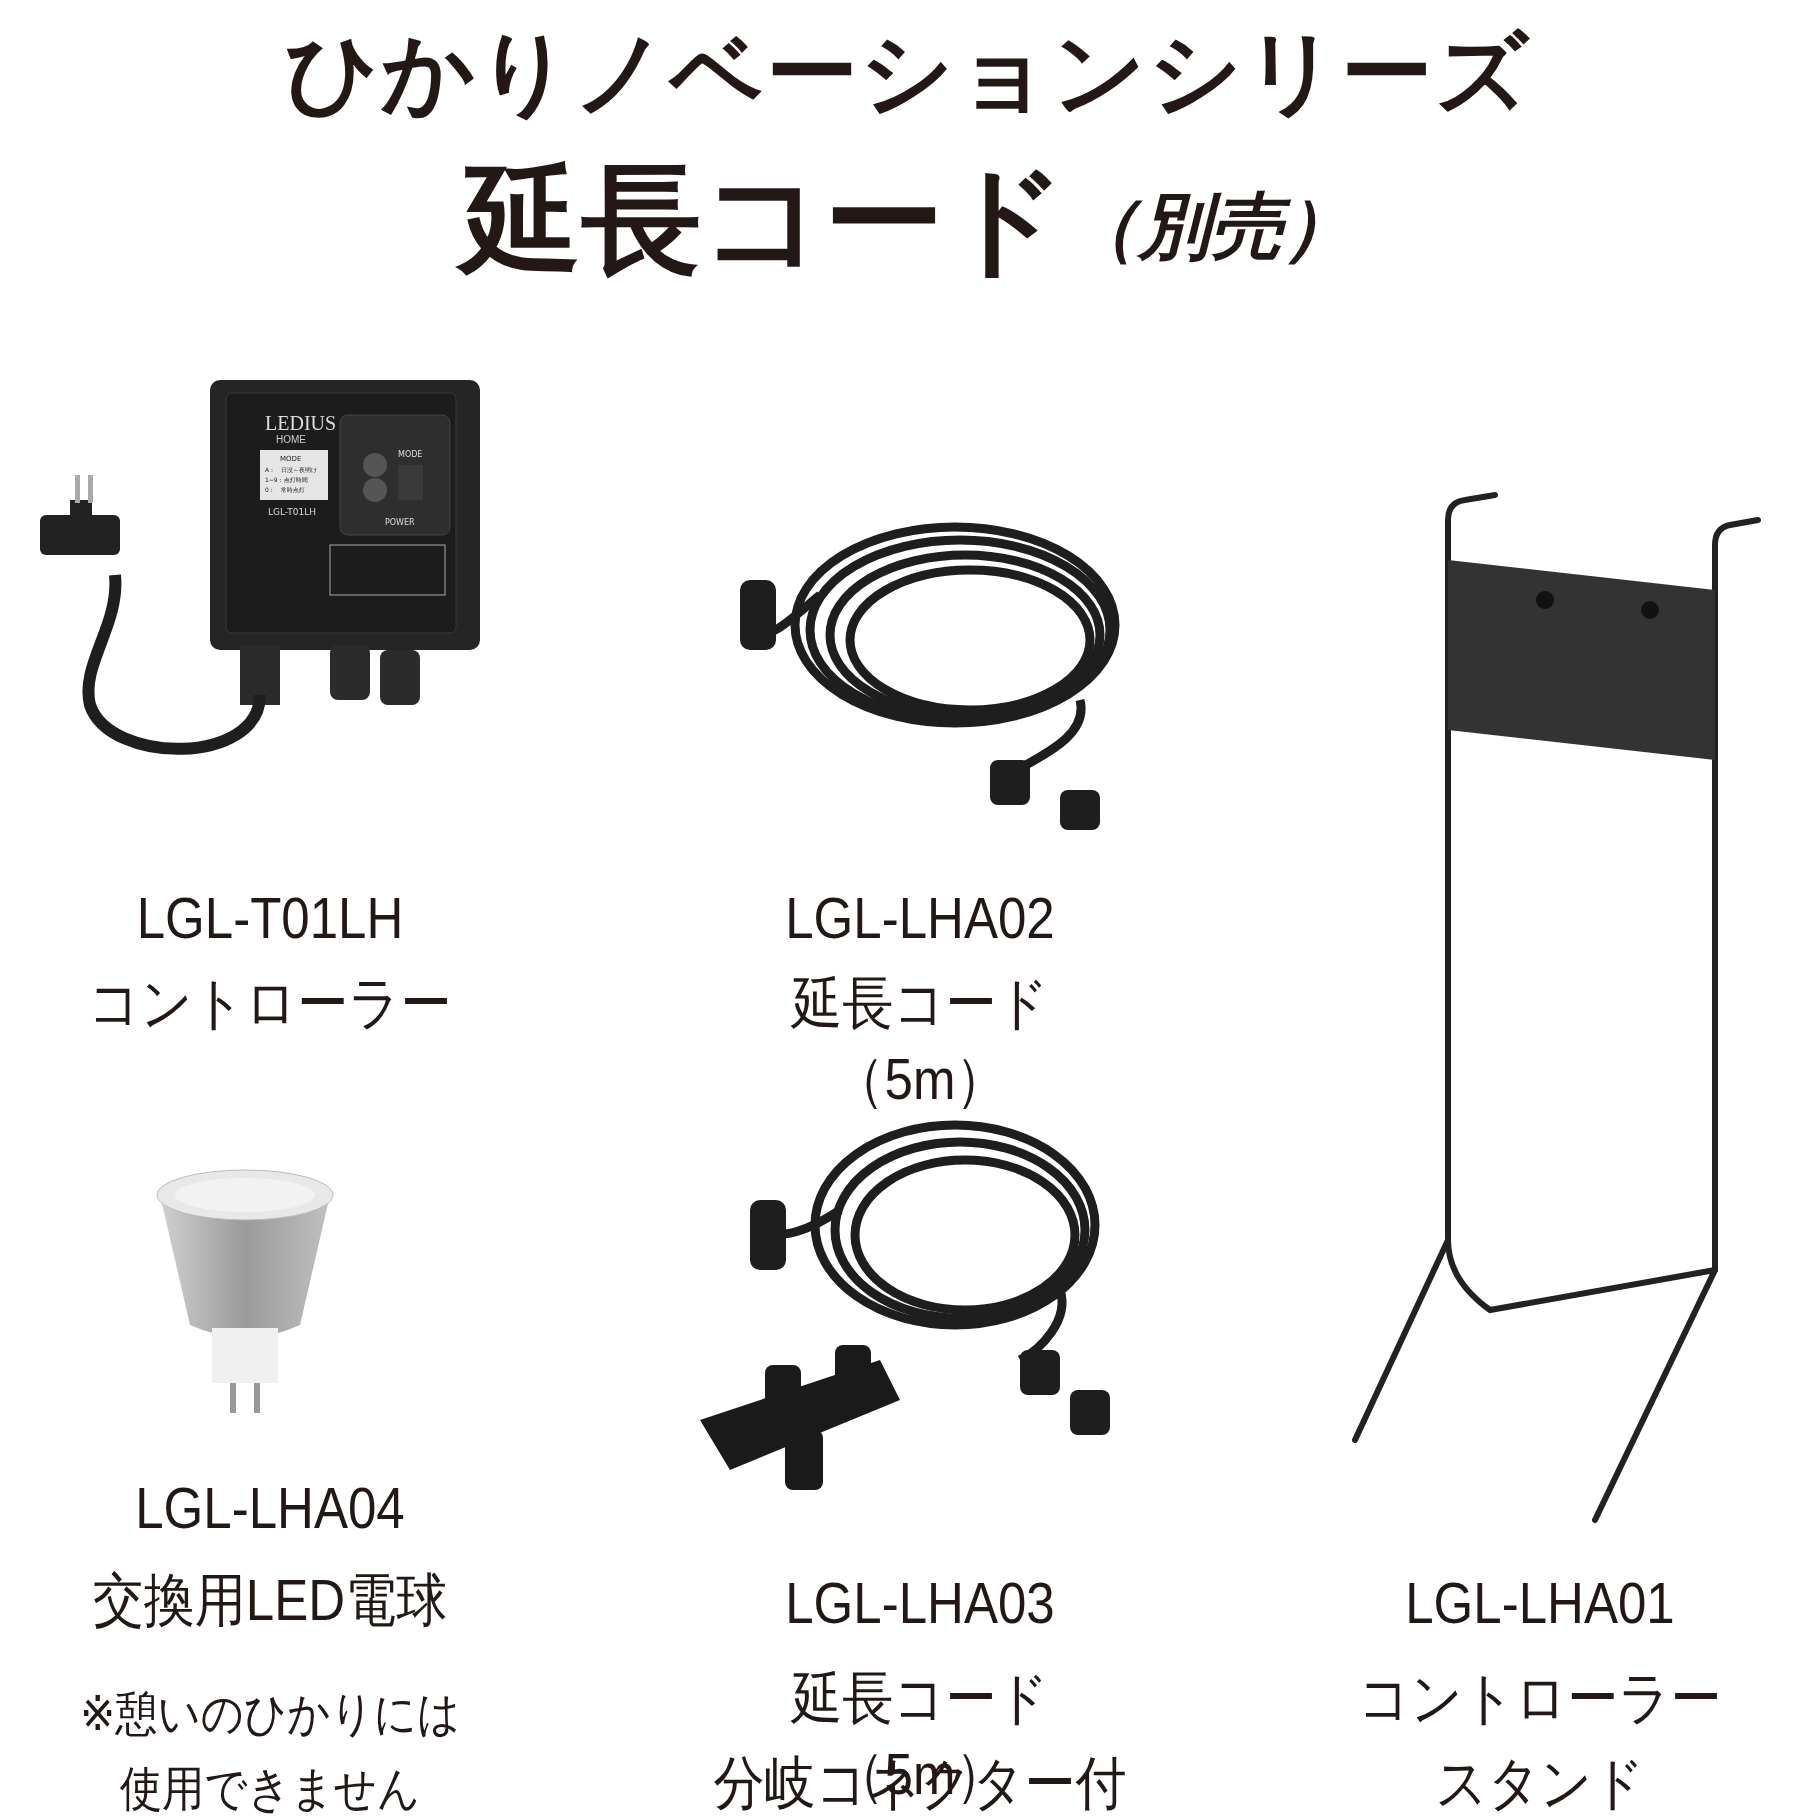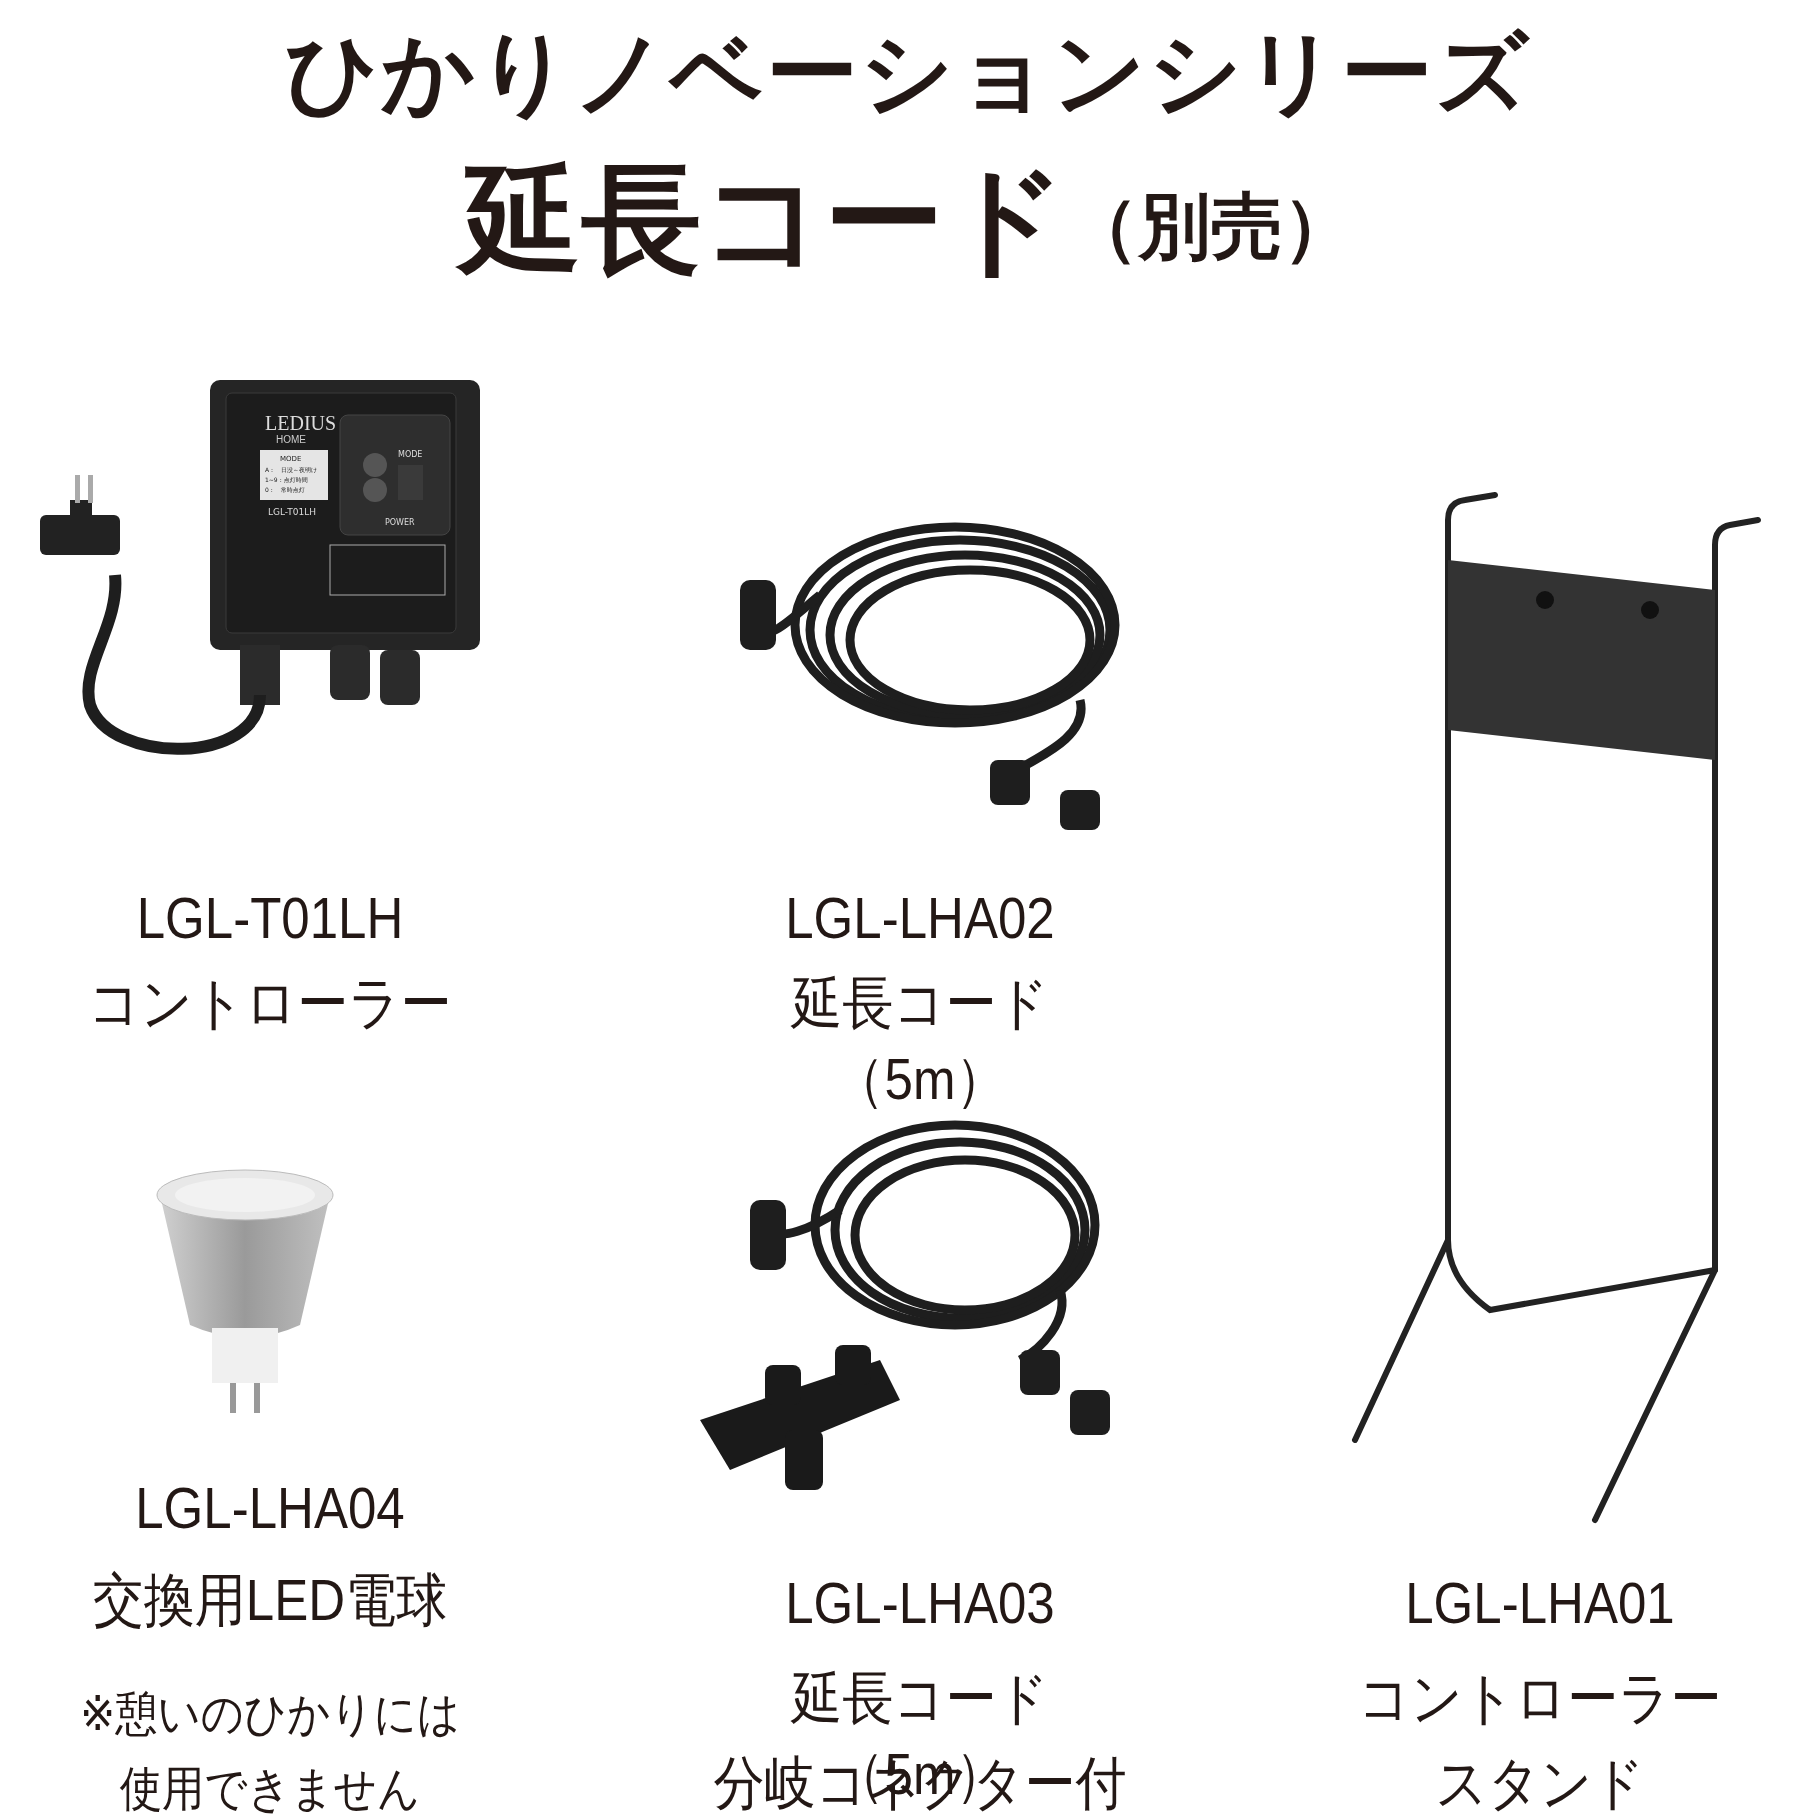--- a/index.html
+++ b/index.html
@@ -2,21 +2,21 @@
 <html><head>
 <meta charset="utf-8">
 <style>
   html, body { margin:0; padding:0; background:#ffffff; }
   body { width:1816px; height:1816px; position:relative; overflow:hidden;
          font-family:"DejaVu Sans", "Liberation Sans", sans-serif; color:#231815; }
   .title1 { position:absolute; left:0; width:1816px; top:18px; text-align:center;
             font-size:92px; font-weight:bold; letter-spacing:2px; line-height:110px; }
   .title2 { position:absolute; left:0; width:1816px; top:150px; text-align:center;
             font-size:120px; font-weight:bold; line-height:140px; }
-  .title2 .paren { font-size:72px; vertical-align:10px; }
+  .title2 .paren { font-size:72px; vertical-align:10px;font-style:italic; }
   .lbl { position:absolute; text-align:center; font-size:58px; line-height:76px;
          font-family:"Liberation Sans", "DejaVu Sans", sans-serif; transform:scaleX(0.88); }
   .note { position:absolute; text-align:center; font-size:48px; line-height:66px; transform:scaleX(0.88); }
   .prod { position:absolute; }
 </style>
 </head>
 <body>
 
 <div class="title1">ひかりノベーションシリーズ</div>
 <div class="title2">

